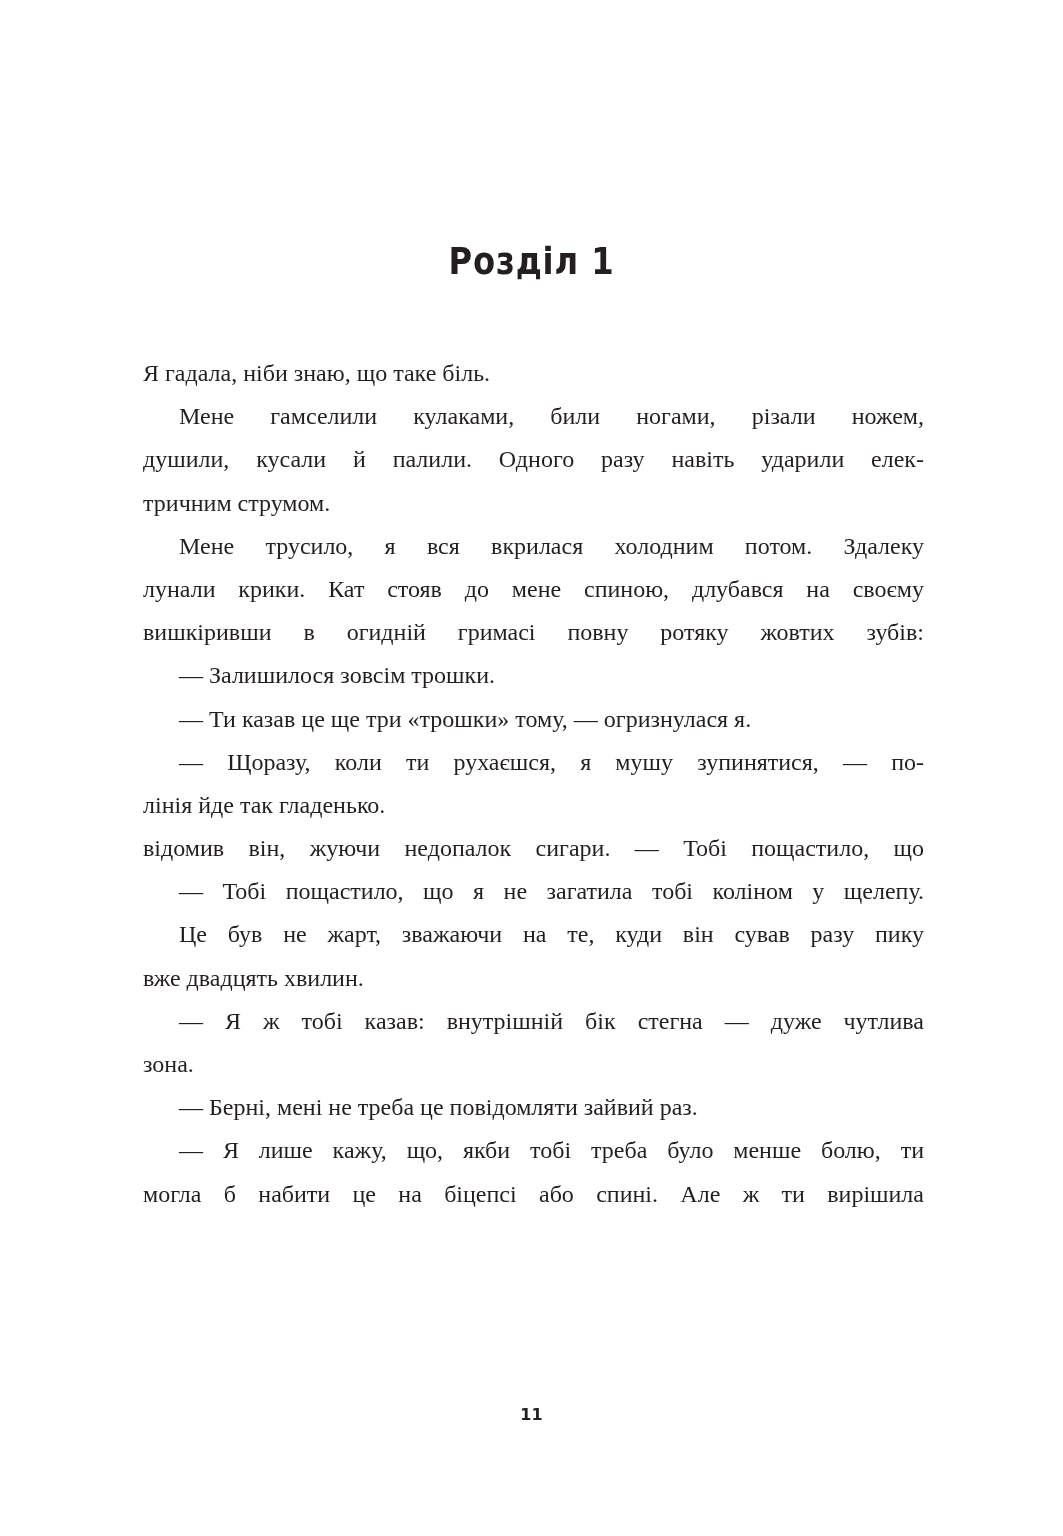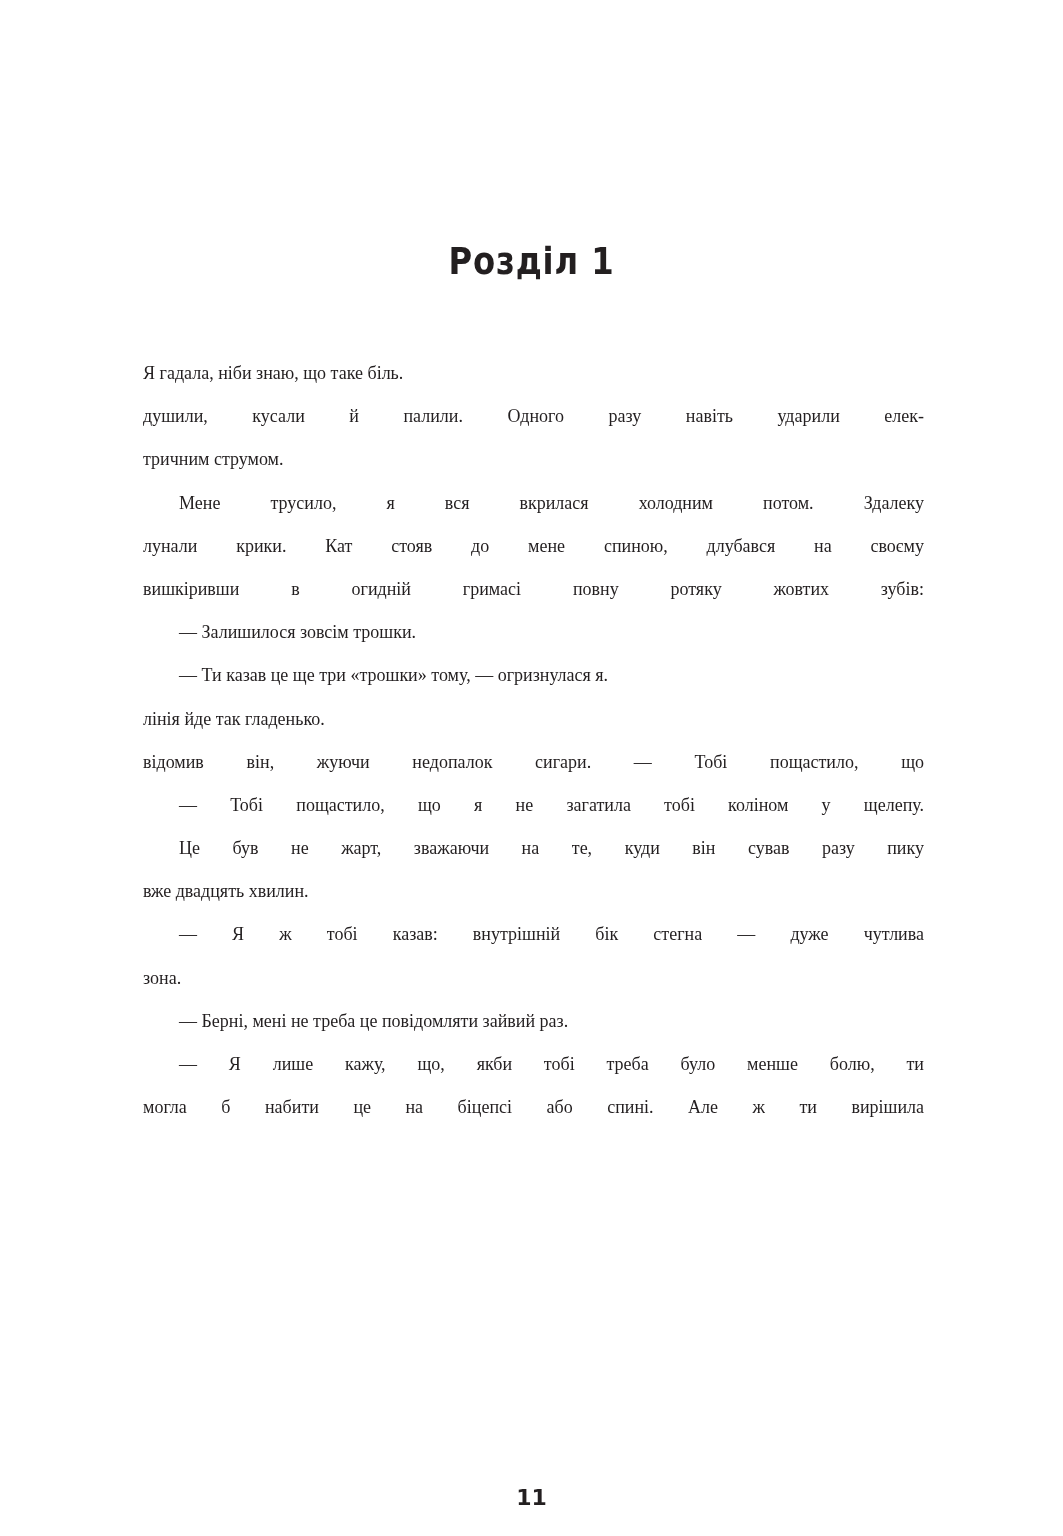--- a/index.html
+++ b/index.html
@@ -27,62 +27,64 @@
       transform: scaleX(0.85);
       transform-origin: center;
       color: #231f20;
     }
     .text-block {
       position: absolute;
       top: 352px;
       left: 143px;
       width: 781px;
       font-family: "Liberation Serif", serif;
-      font-size: 18px;
+      font-size: 24px;
       line-height: 43.2px;
       color: #231f20;
     }
     .line {
       display: block;
       white-space: nowrap;
       height: 43.2px;
     }
     .line.justify {
       text-align: justify;
       text-align-last: justify;
     }
     .line.indent {
       padding-left: 36px;
     }
     .page-number {
       position: absolute;
-      top: 1485px;
+      top: 1405px;
       left: 0;
       width: 1063px;
       text-align: center;
       font-family: "DejaVu Sans", sans-serif;
       font-weight: bold;
-      font-size: 22px;
+      font-size: 16px;
       color: #231f20;
     }
   </style>
 </head>
 <body>
 
 <h1 class="chapter-title">Розділ 1</h1>
 
 <div class="text-block">
   <span class="line">Я гадала, ніби знаю, що таке біль.</span>
+  <span class="line indent justify">Мене гамселили кулаками, били ногами, різали ножем,</span>
   <span class="line justify">душили, кусали й палили. Одного разу навіть ударили елек-</span>
   <span class="line">тричним струмом.</span>
   <span class="line indent justify">Мене трусило, я вся вкрилася холодним потом. Здалеку</span>
   <span class="line justify">лунали крики. Кат стояв до мене спиною, длубався на своєму</span>
   <span class="line justify">вишкіривши в огидній гримасі повну ротяку жовтих зубів:</span>
   <span class="line indent">— Залишилося зовсім трошки.</span>
   <span class="line indent">— Ти казав це ще три «трошки» тому, — огризнулася я.</span>
+  <span class="line indent justify">— Щоразу, коли ти рухаєшся, я мушу зупинятися, — по-</span>
   <span class="line">лінія йде так гладенько.</span>
   <span class="line justify">відомив він, жуючи недопалок сигари. — Тобі пощастило, що</span>
   <span class="line indent justify">— Тобі пощастило, що я не загатила тобі коліном у щелепу.</span>
   <span class="line indent justify">Це був не жарт, зважаючи на те, куди він сував разу пику</span>
   <span class="line">вже двадцять хвилин.</span>
   <span class="line indent justify">— Я ж тобі казав: внутрішній бік стегна — дуже чутлива</span>
   <span class="line">зона.</span>
   <span class="line indent">— Берні, мені не треба це повідомляти зайвий раз.</span>
   <span class="line indent justify">— Я лише кажу, що, якби тобі треба було менше болю, ти</span>
   <span class="line justify">могла б набити це на біцепсі або спині. Але ж ти вирішила</span>

